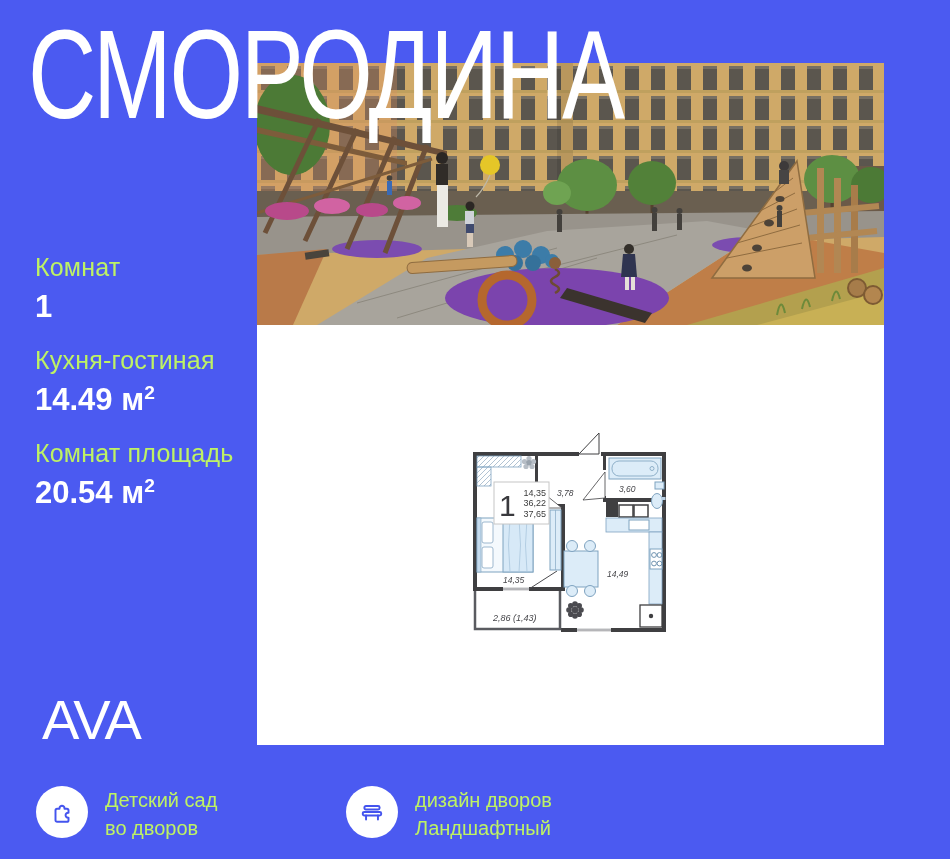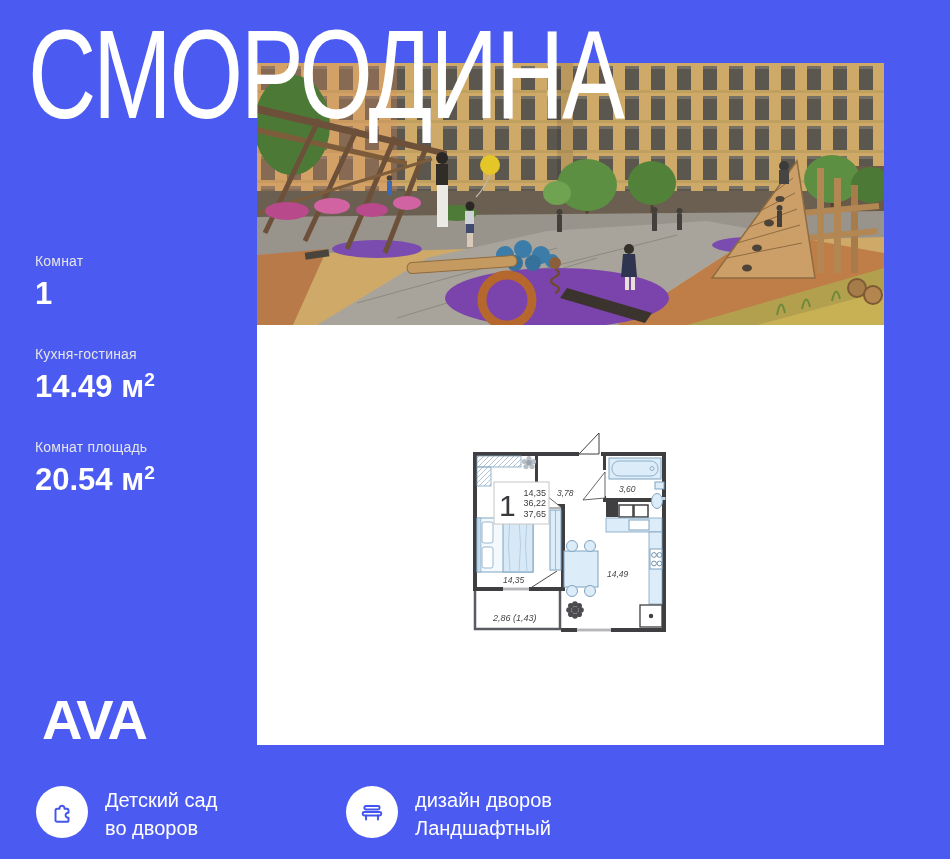--- a/index.html
+++ b/index.html
@@ -18,33 +18,33 @@
     transform:scaleX(.75);transform-origin:0 0;
   }
 
   
   .photo{position:absolute;left:257px;top:63px;width:627px;height:262px;overflow:hidden;background:#cfa968;z-index:1}
   .panel{position:absolute;left:257px;top:325px;width:627px;height:420px;background:#ffffff;z-index:2}
   .plan-svg{position:absolute;left:216px;top:105px;width:195px;height:204px}
 
   
   .stat{position:absolute;left:35px}
-  .stat-label{font-size:14px;color:#e5e5e5;letter-spacing:.2px}
+  .stat-label{font-size:25px;color:#bef264;letter-spacing:.2px}
   .stat-value{margin-top:7px;font-size:31px;font-weight:700;color:#ffffff}
   .stat-value sup{font-size:62%;line-height:0}
   .stat-value sup:empty{display:none}
 
   
-  .logo{position:absolute;left:42px;top:692px;font-size:56px;line-height:56px;font-weight:700;color:#ffffff;letter-spacing:-2px}
+  .logo{position:absolute;left:42px;top:692px;font-size:56px;line-height:56px;font-weight:400;color:#ffffff;letter-spacing:-2px}
 
   
   .feature{position:absolute;top:786px;display:flex;gap:17px;align-items:flex-start}
   .f1{left:36px}.f2{left:346px}.f3{left:656px}
   .feature-circle{width:52px;height:52px;border-radius:50%;background:#ffffff;display:flex;align-items:center;justify-content:center;flex:0 0 auto}
-  .feature-text{font-size:20px;line-height:28px;color:#ffffff}
+  .feature-text{font-size:20px;line-height:28px;color:#bef264}
 
   
   .plan-label{font-style:italic;fill:#46464a;font-size:8.5px}
   .plan-label-sm{font-style:italic;fill:#46464a;font-size:9px}
   .legend-big{fill:#39393d;font-size:30px}
   .legend-num{fill:#3c3c3c;font-size:9px}
 </style>
 </head>
 <body>
 

